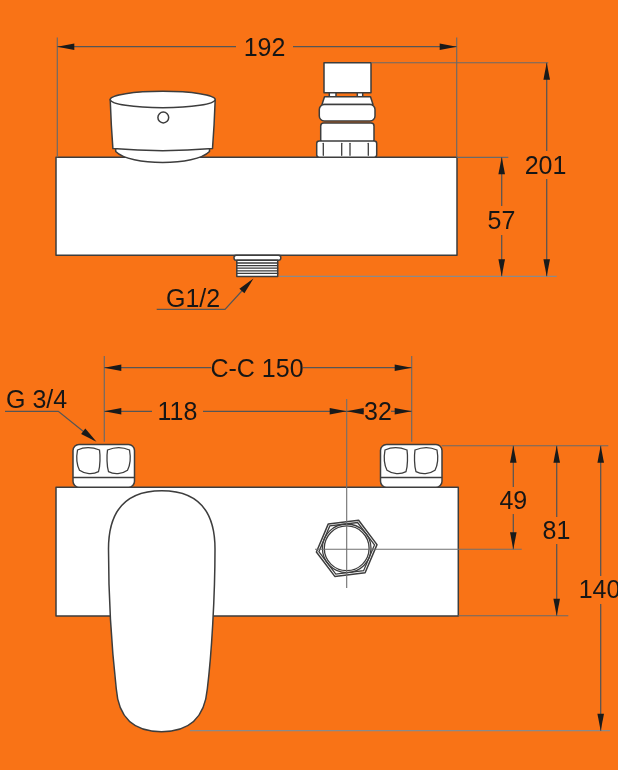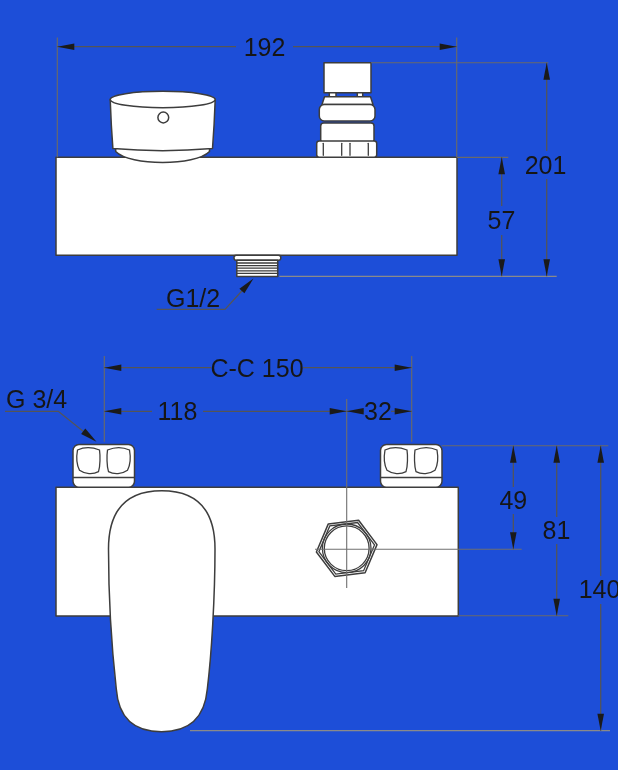--- a/index.html
+++ b/index.html
@@ -1,16 +1,16 @@
 <!DOCTYPE html>
 <html><head>
 <meta charset="utf-8">
 <style>
   html,body{margin:0;padding:0;background:#ffffff;}
-  #stage{position:relative;width:618px;height:770px;overflow:hidden;background:#1d4ed8;}
+  #stage{position:relative;width:618px;height:770px;overflow:hidden;background:#f97316;}
   svg{display:block;}
   .part{fill:#ffffff;stroke:#3d3d3d;stroke-width:1.5;stroke-linejoin:round;stroke-linecap:round;}
   .partline{fill:none;stroke:#3d3d3d;stroke-width:1.3;stroke-linecap:round;}
   .dim{fill:none;stroke:#555555;stroke-width:1.25;}
   .ext{fill:none;stroke:#6a6a6a;stroke-width:1.15;}
   .ref{fill:none;stroke:#8a8a8a;stroke-width:1.3;}
   .cl{fill:none;stroke:#6f6f6f;stroke-width:1.1;}
   .arrow{fill:#1a1a1a;stroke:none;}
   text{font-family:"Liberation Sans","DejaVu Sans",sans-serif;font-size:25px;fill:#161616;}
   .mid{text-anchor:middle;}

